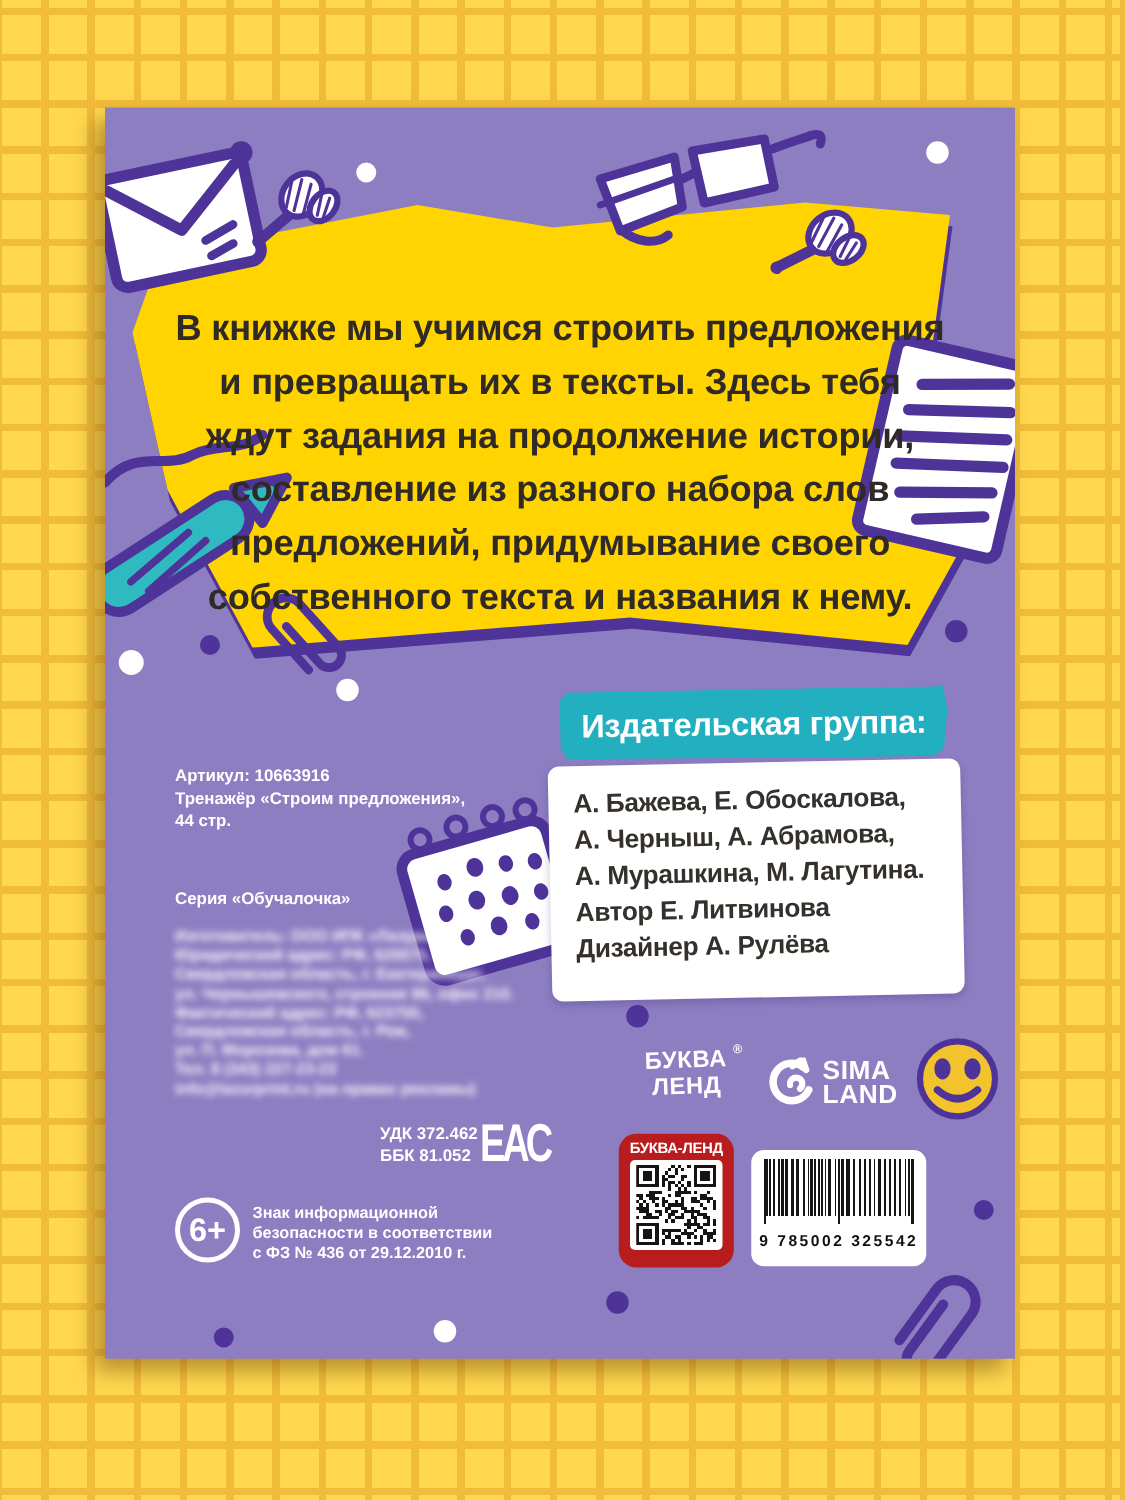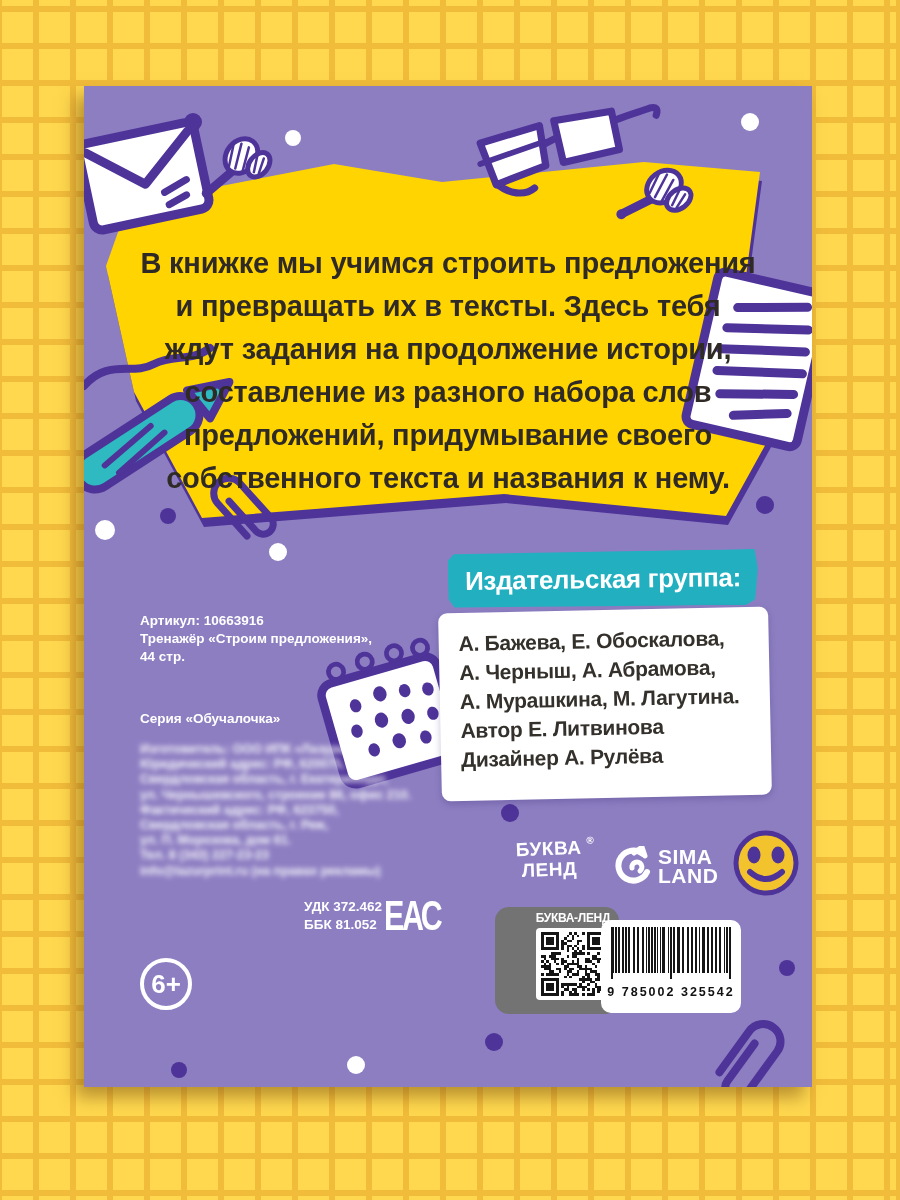--- a/index.html
+++ b/index.html
@@ -36,22 +36,22 @@
     transform:scale(.8,1.12);transform-origin:left top;letter-spacing:-3px;}
   .age-badge{left:56px;top:872px;width:44px;height:44px;border:4px solid #fff;border-radius:50%;
     color:#fff;font-weight:bold;font-size:26px;line-height:44px;text-align:center;}
   .age-note{left:118px;top:876px;font-size:13px;line-height:16px;}
   .trts{left:303px;top:884px;font-size:13px;line-height:16px;}
   .bukva{left:425px;top:752px;width:80px;text-align:center;color:#fff;font-weight:bold;
     font-size:19px;line-height:21px;transform:rotate(-2deg);letter-spacing:.5px;}
   .bukva .reg{position:absolute;top:-7px;right:-6px;font-size:10px;}
   .sima{left:528px;top:760px;display:flex;align-items:center;gap:6px;}
   .sima-text{color:#fff;font-weight:bold;font-size:21px;line-height:19px;letter-spacing:.5px;}
-  .qr-badge{left:411px;top:821px;width:92px;height:107px;background:#737373;border-radius:14px;
-    text-align:center;padding-left:32px;}
+  .qr-badge{left:411px;top:821px;width:92px;height:107px;background:#b91c1c;border-radius:14px;
+    text-align:center;}
   .qr-label{color:#fff;font-weight:bold;font-size:12px;line-height:12px;margin-top:5px;
     letter-spacing:-.3px;}
   .qr-box{width:74px;height:72px;background:#fff;border-radius:4px;margin:4px auto 0;
     display:flex;align-items:center;justify-content:center;}
   .barcode{left:517px;top:834px;width:140px;height:93px;background:#fff;border-radius:10px;
     text-align:center;padding-top:5px;box-sizing:border-box;}
   .digits{font-size:12.5px;letter-spacing:2px;color:#111;margin-top:-6px;font-weight:bold;}
 </style>
 </head>
 <body>
@@ -175,20 +175,21 @@
     <div class="abs card">А. Бажева, Е. Обоскалова,<br>А. Черныш, А. Абрамова,<br>А. Мурашкина, М. Лагутина.<br>Автор Е. Литвинова<br>Дизайнер А. Рулёва</div>
 
     <div class="abs wsmall info-article">Артикул: 10663916<br>Тренажёр «Строим предложения»,<br>44 стр.</div>
     <div class="abs wsmall info-series">Серия «Обучалочка»</div>
     <div class="abs wsmall manufacturer">Изготовитель: ООО ИПК «Лазурь».<br>Юридический адрес: РФ, 620075,<br>Свердловская область, г. Екатеринбург,<br>ул. Чернышевского, строение 86, офис 210.<br>Фактический адрес: РФ, 623750,<br>Свердловская область, г. Реж,<br>ул. П. Морозова, дом 61.<br>Тел. 8 (343) 227-23-23<br>info@lazurprint.ru (на правах рекламы)</div>
 
     <div class="abs wsmall udk">УДК 372.462<br>ББК 81.052</div>
     <div class="abs eac">ЕАС</div>
 
     <div class="abs age-badge">6+</div>
+    <div class="abs wsmall age-note">Знак информационной<br>безопасности в соответствии<br>с ФЗ № 436 от 29.12.2010 г.</div>
 
     <div class="abs bukva">
       <span class="reg">®</span>
       <div>БУКВА</div>
       <div>ЛЕНД</div>
     </div>
     <div class="abs sima">
       <svg width="40" height="40" viewBox="0 0 40 40">
         <path d="M31,8 a15,15 0 1 0 4,18" fill="none" stroke="#fff" stroke-width="6" stroke-linecap="round"></path>
         <path d="M22,7 l8,-6 l3,9" fill="none" stroke="#fff" stroke-width="5" stroke-linecap="round" stroke-linejoin="round"></path>

